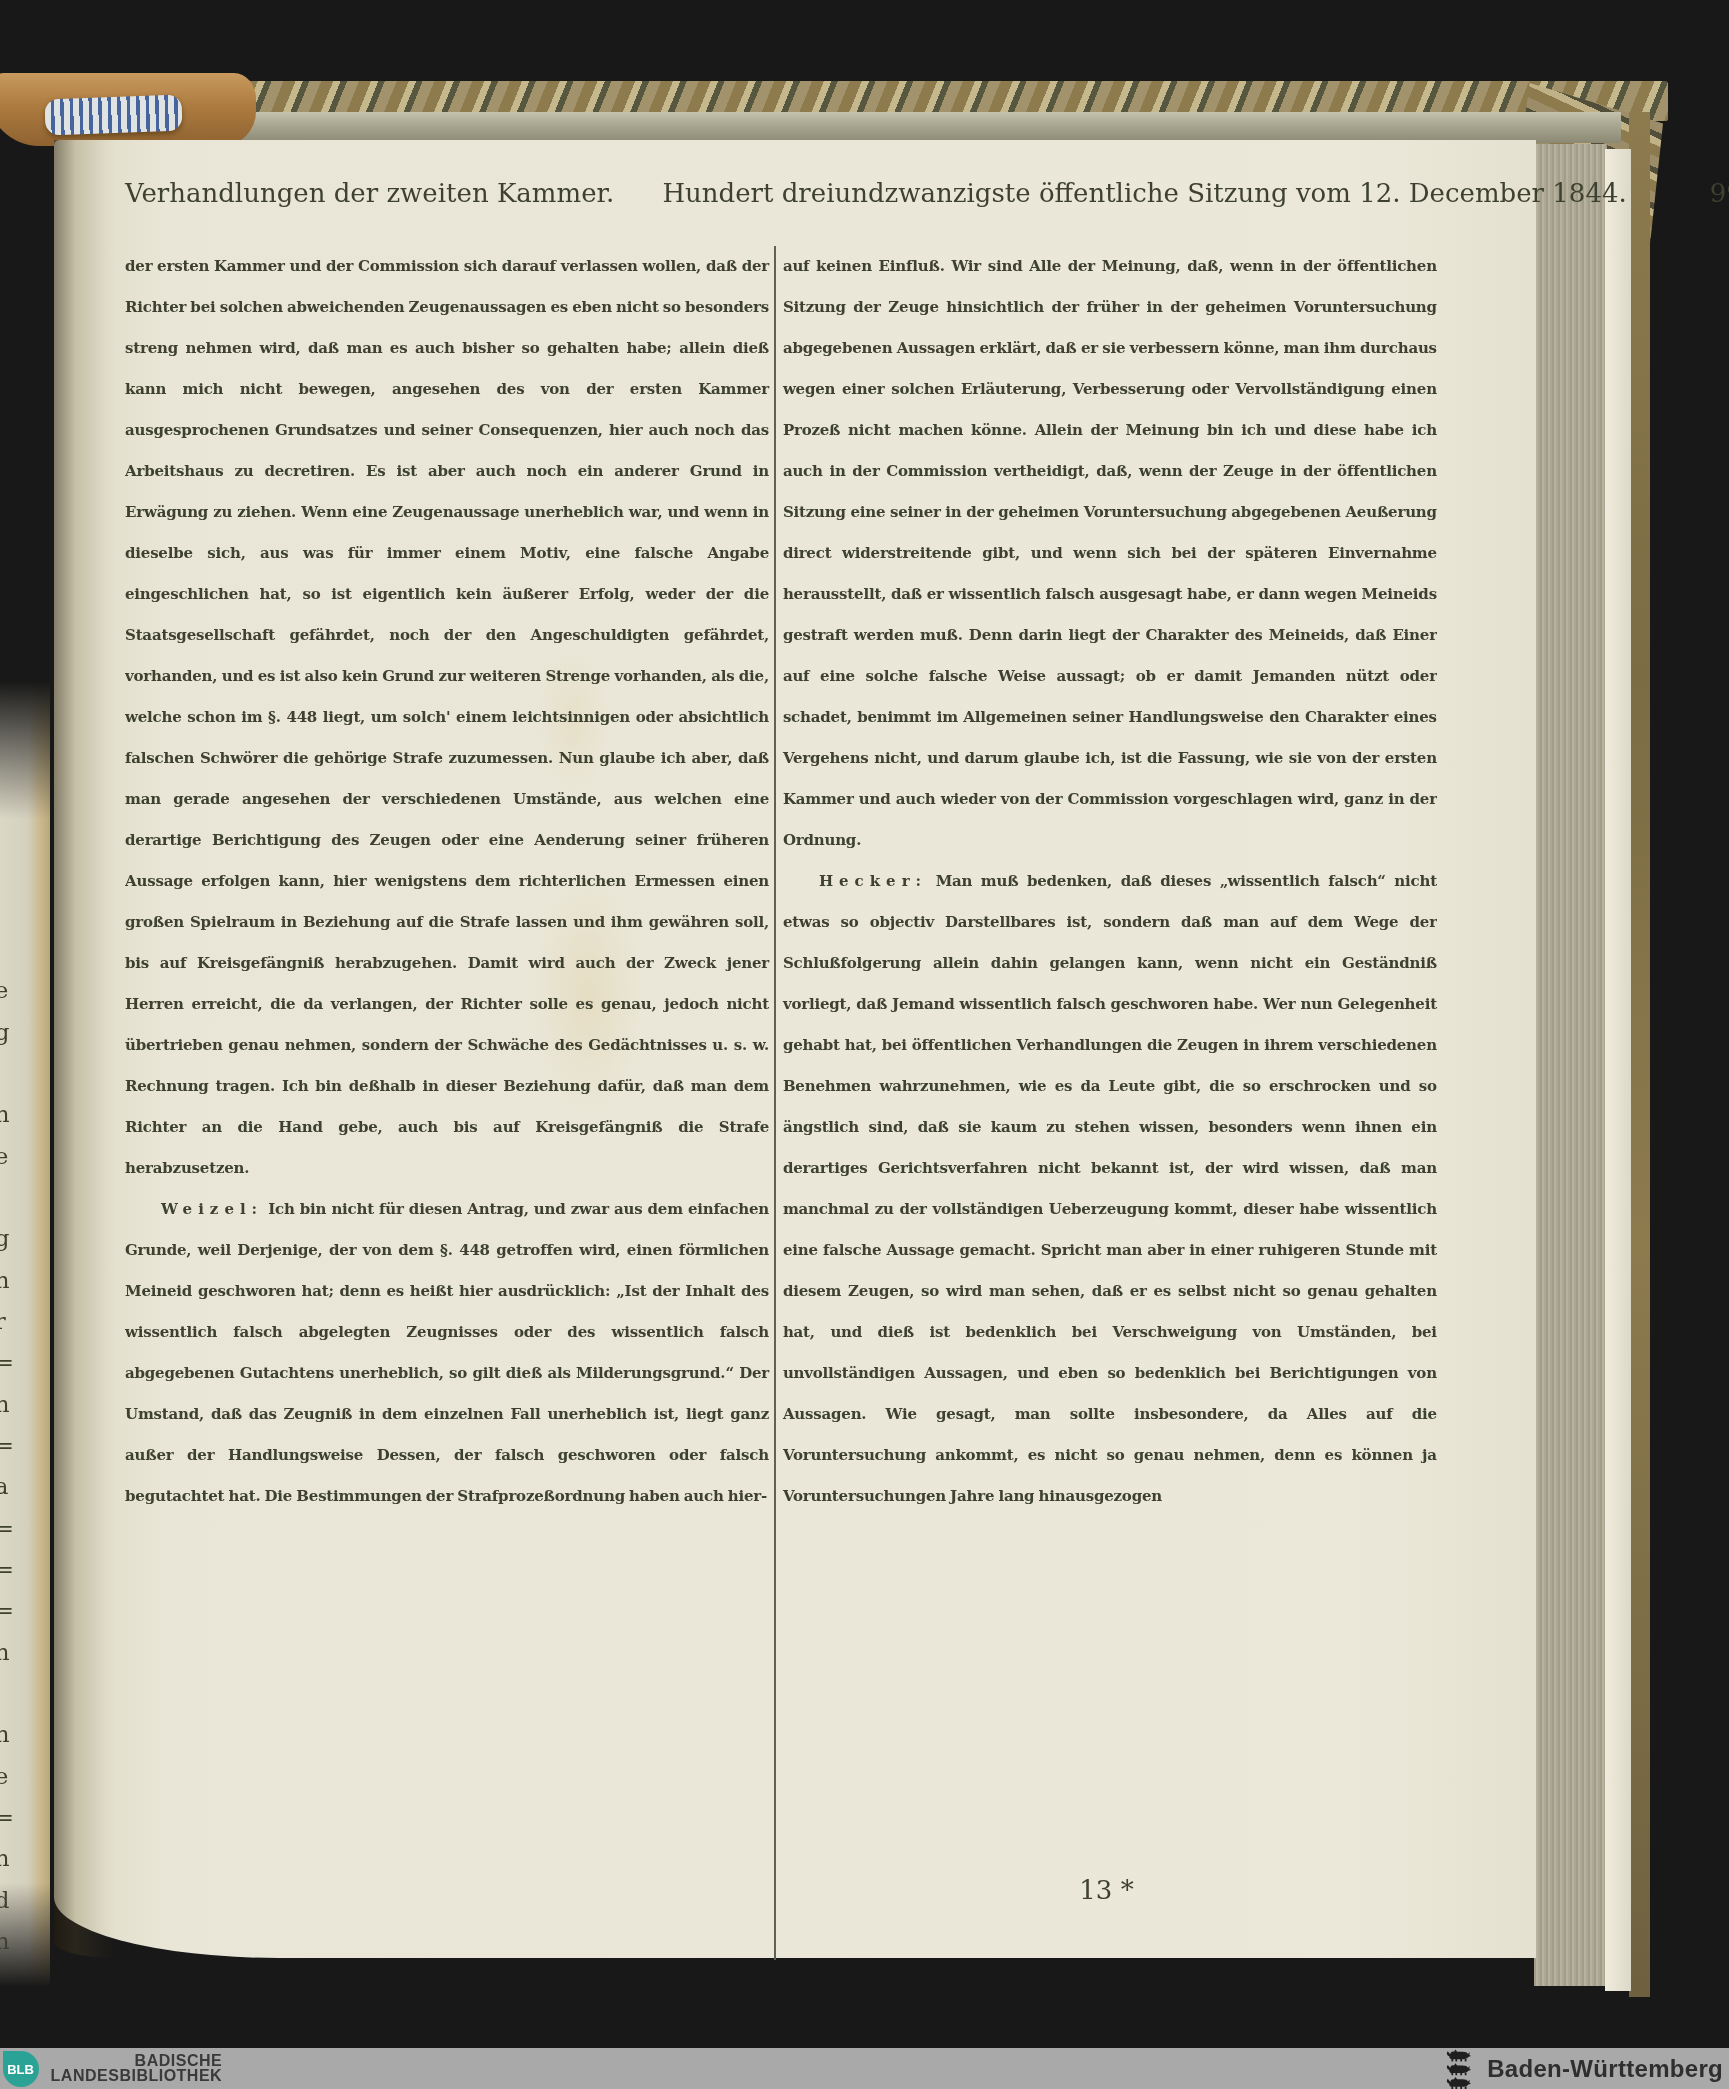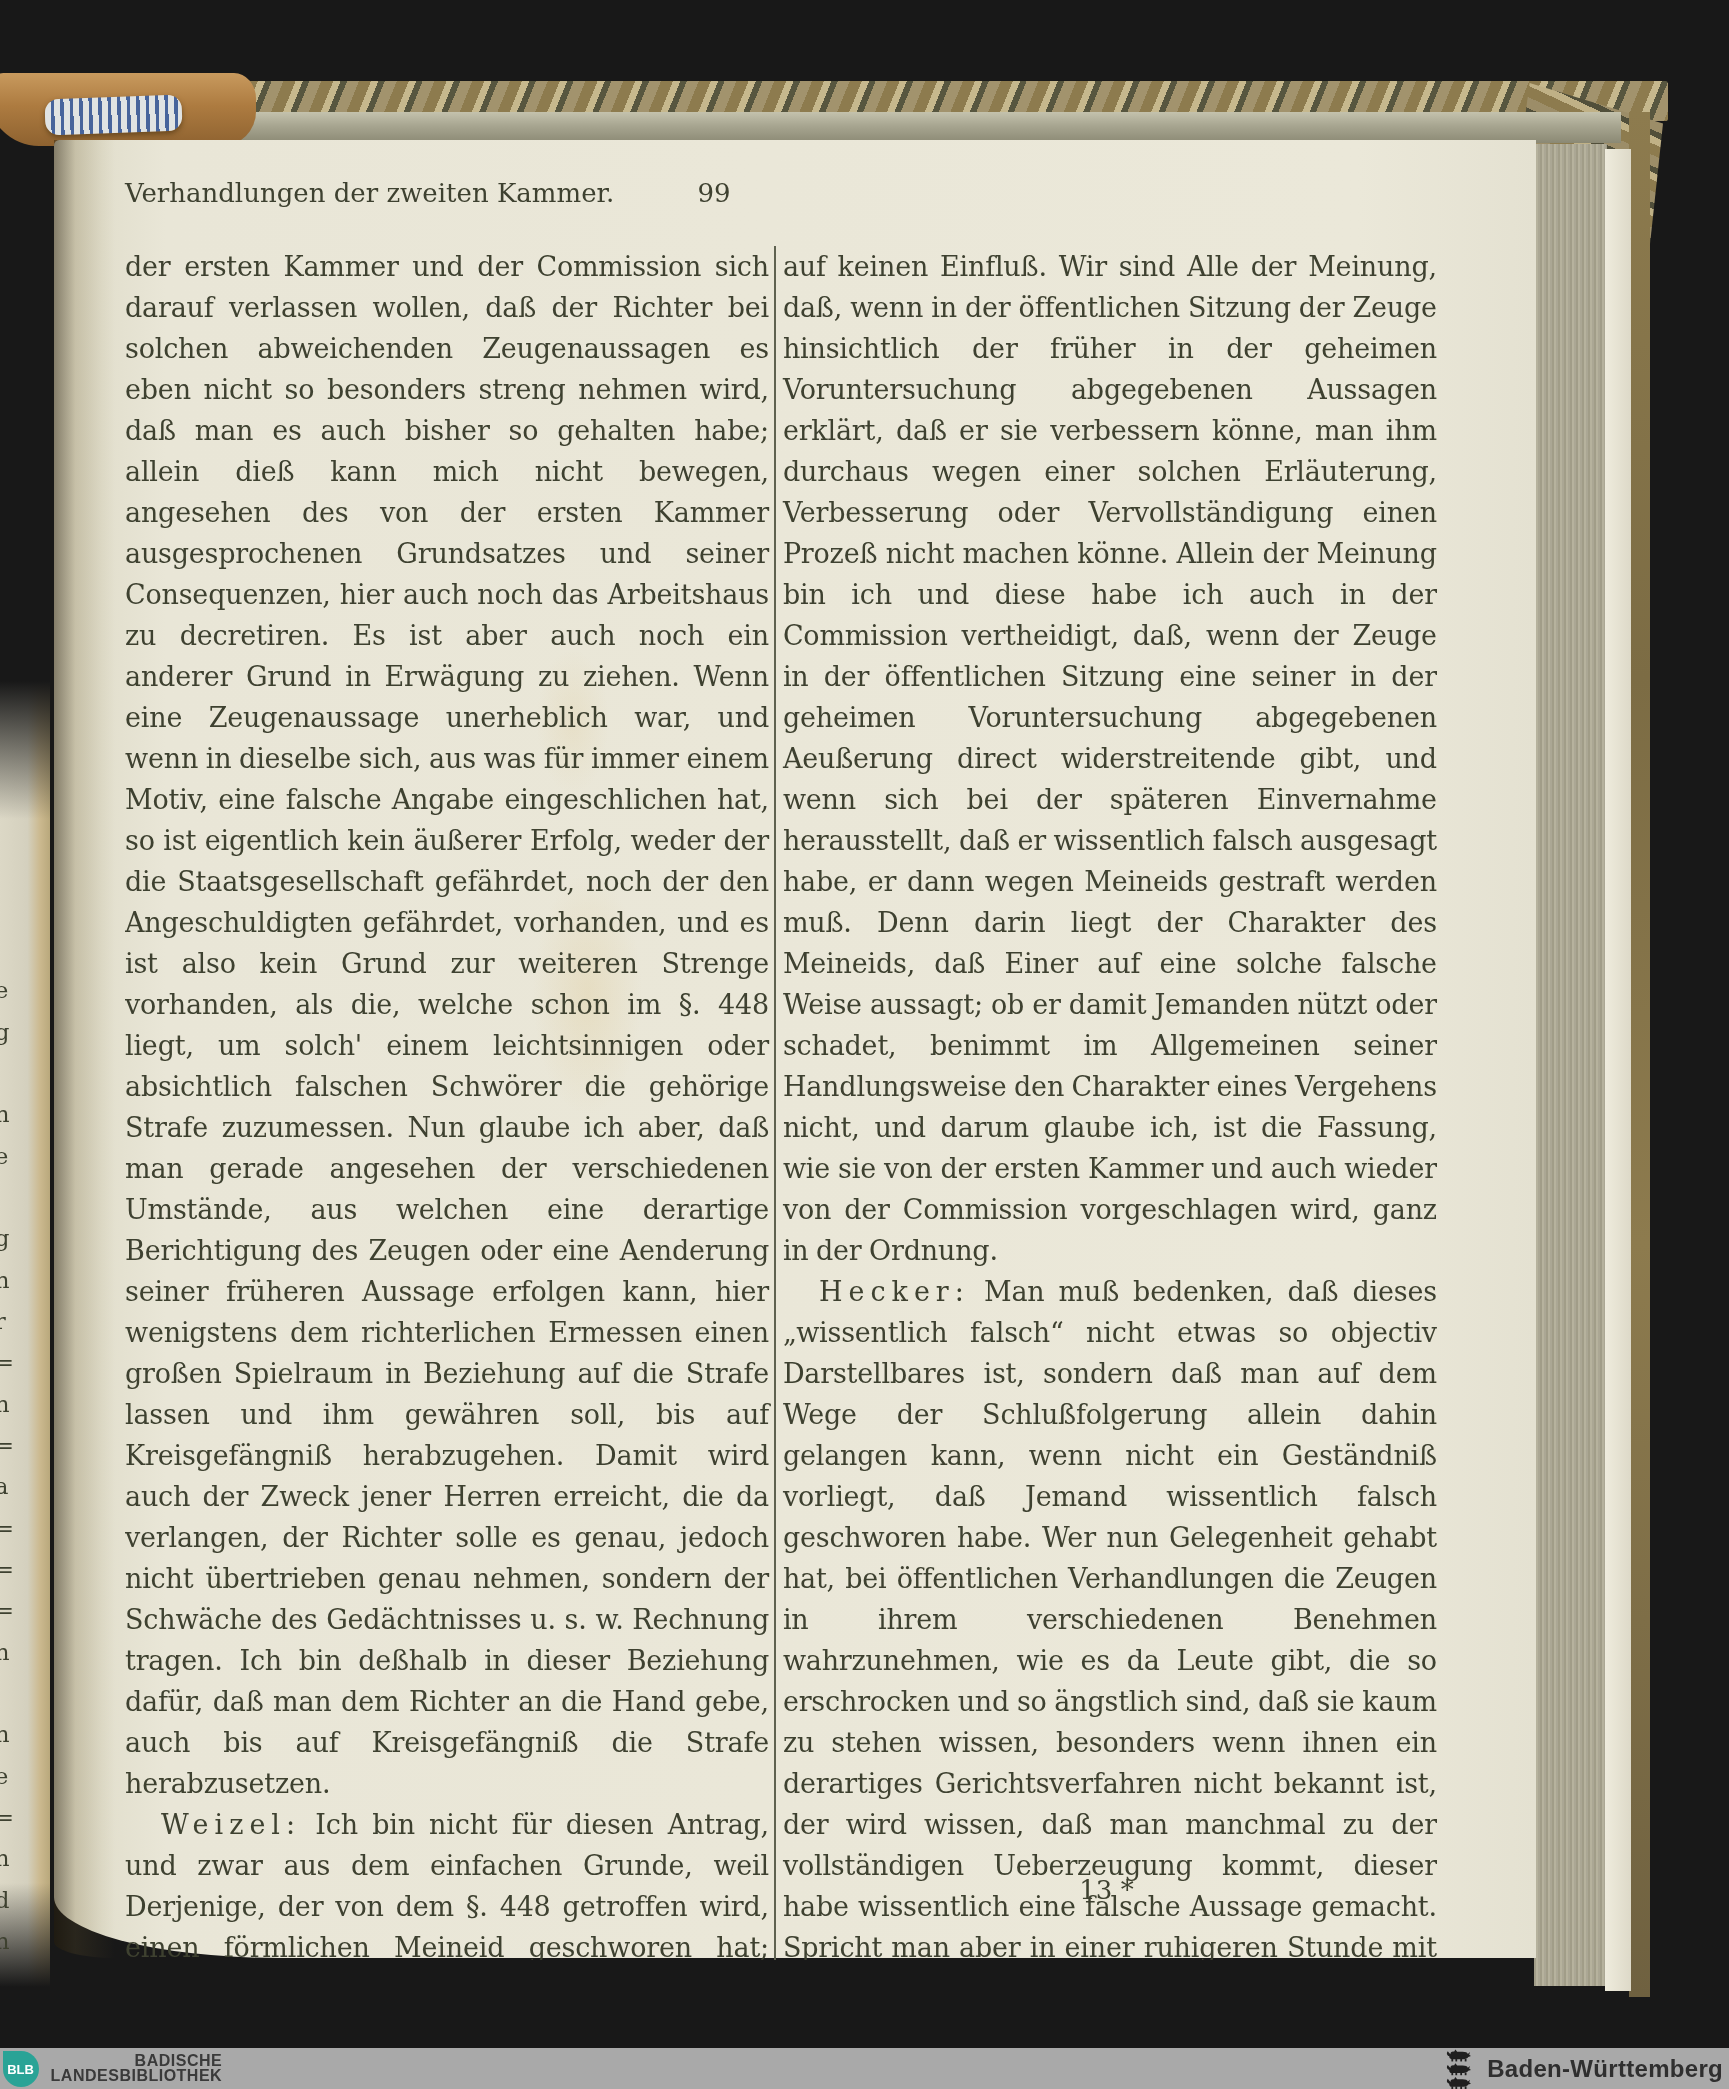--- a/index.html
+++ b/index.html
@@ -47,21 +47,21 @@
   .left-sliver .fade-bottom{position:absolute;left:0;bottom:0;width:100%;height:104px;
       background:linear-gradient(0deg,#181818,transparent);}
   .frag{position:absolute;left:-5.2px;width:24px;font-size:23px;color:#3e4130;line-height:26px;}
 
   
   .text-layer{position:absolute;left:125px;top:176px;width:1312px;color:#3e4130;}
   .page-head{display:flex;align-items:baseline;font-size:26px;line-height:35px;white-space:nowrap;gap:48px;}
   .page-head .head-center{flex:1;text-align:center;}
   .page-head .head-pageno{margin-left:35px;}
   .columns{display:flex;margin-top:35px;height:1714px;overflow:hidden;text-align:justify;
-      font-size:27px;line-height:41px;letter-spacing:-0.2px;word-spacing:-0.9px;}
+      font-size:15px;line-height:41px;letter-spacing:-0.2px;word-spacing:-0.9px;font-weight:bold;}
   .col{width:644px;}
   .col.right{width:654px;}
   .col-divider{width:1.7px;background:#5f6250;margin:0 7px 0 5.2px;}
   .col p{margin:0;}
   p.speech{text-indent:36px;}
   .speaker{letter-spacing:6px;margin-top:21px;}
   .sig-mark{position:absolute;left:968px;top:1875px;width:277px;text-align:center;
       font-size:26px;color:#3e4130;}
 
   
@@ -120,20 +120,21 @@
       <span class="frag" style="top: 1206px;">d</span>
       <span class="frag" style="top: 1247px;">n</span>
     </div>
 
   <div class="page"></div>
   <div class="gutter-shadow"></div>
 
   <div class="text-layer">
     <div class="page-head">
       <span>Verhandlungen der zweiten Kammer.</span>
+      <span class="head-center">Hundert dreiundzwanzigste öffentliche Sitzung vom 12. December 1844.</span>
       <span class="head-pageno">99</span>
     </div>
 
     <div class="columns">
       <div class="col">
         <p>der ersten Kammer und der Commission sich darauf verlassen wollen, daß der Richter bei solchen abweichenden Zeugenaussagen es eben nicht so besonders streng nehmen wird, daß man es auch bisher so gehalten habe; allein dieß kann mich nicht bewegen, angesehen des von der ersten Kammer ausgesprochenen Grundsatzes und seiner Consequenzen, hier auch noch das Arbeitshaus zu decretiren. Es ist aber auch noch ein anderer Grund in Erwägung zu ziehen. Wenn eine Zeugenaussage unerheblich war, und wenn in dieselbe sich, aus was für immer einem Motiv, eine falsche Angabe eingeschlichen hat, so ist eigentlich kein äußerer Erfolg, weder der die Staatsgesellschaft gefährdet, noch der den Angeschuldigten gefährdet, vorhanden, und es ist also kein Grund zur weiteren Strenge vorhanden, als die, welche schon im §. 448 liegt, um solch' einem leichtsinnigen oder absichtlich falschen Schwörer die gehörige Strafe zuzumessen. Nun glaube ich aber, daß man gerade angesehen der verschiedenen Umstände, aus welchen eine derartige Berichtigung des Zeugen oder eine Aenderung seiner früheren Aussage erfolgen kann, hier wenigstens dem richterlichen Ermessen einen großen Spielraum in Beziehung auf die Strafe lassen und ihm gewähren soll, bis auf Kreisgefängniß herabzugehen. Damit wird auch der Zweck jener Herren erreicht, die da verlangen, der Richter solle es genau, jedoch nicht übertrieben genau nehmen, sondern der Schwäche des Gedächtnisses u. s. w. Rechnung tragen. Ich bin deßhalb in dieser Beziehung dafür, daß man dem Richter an die Hand gebe, auch bis auf Kreisgefängniß die Strafe herabzusetzen.</p>
         <p class="speech"><span class="speaker">Weizel:</span><span> Ich bin nicht für diesen Antrag, und zwar aus dem einfachen Grunde, weil Derjenige, der von dem §. 448 getroffen wird, einen förmlichen Meineid geschworen hat; denn es heißt hier ausdrücklich: „Ist der Inhalt des wissentlich falsch abgelegten Zeugnisses oder des wissentlich falsch abgegebenen Gutachtens unerheblich, so gilt dieß als Milderungsgrund.“ Der Umstand, daß das Zeugniß in dem einzelnen Fall unerheblich ist, liegt ganz außer der Handlungsweise Dessen, der falsch geschworen oder falsch begutachtet hat. Die Bestimmungen der Strafprozeßordnung haben auch hier-</span></p>
       </div>
       <div class="col-divider"></div>
       <div class="col right">

